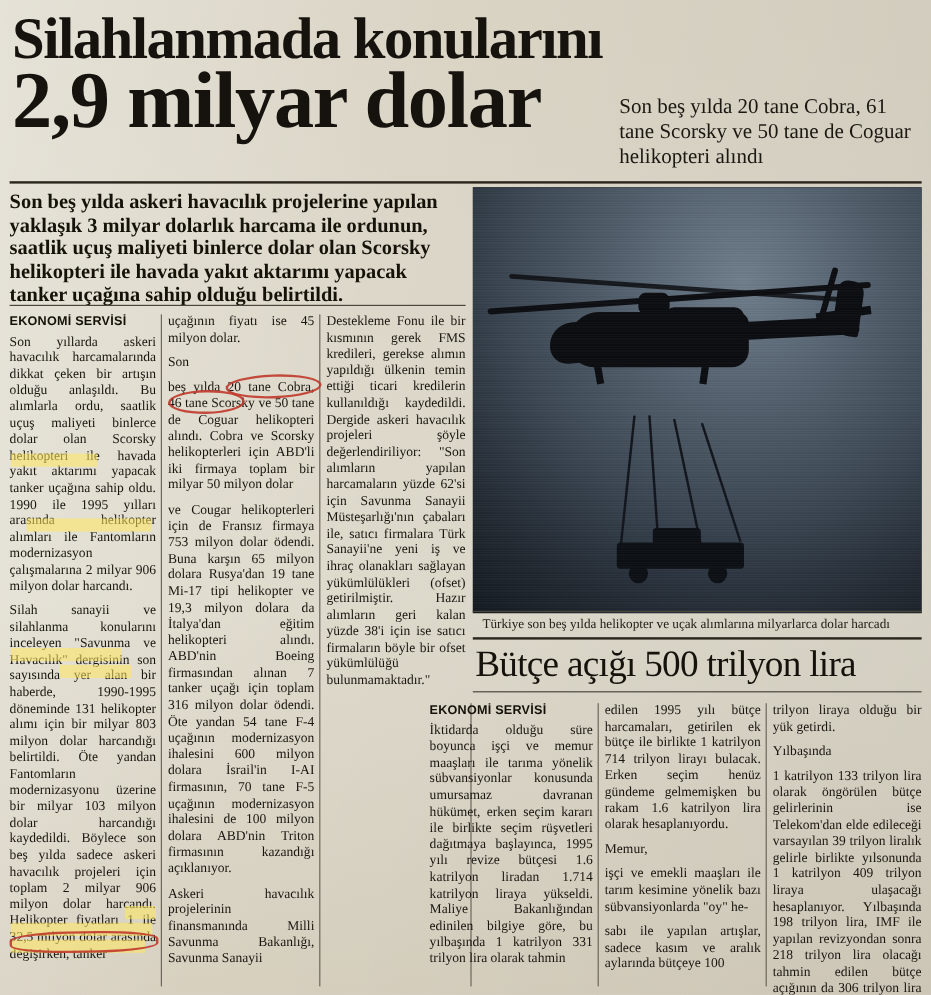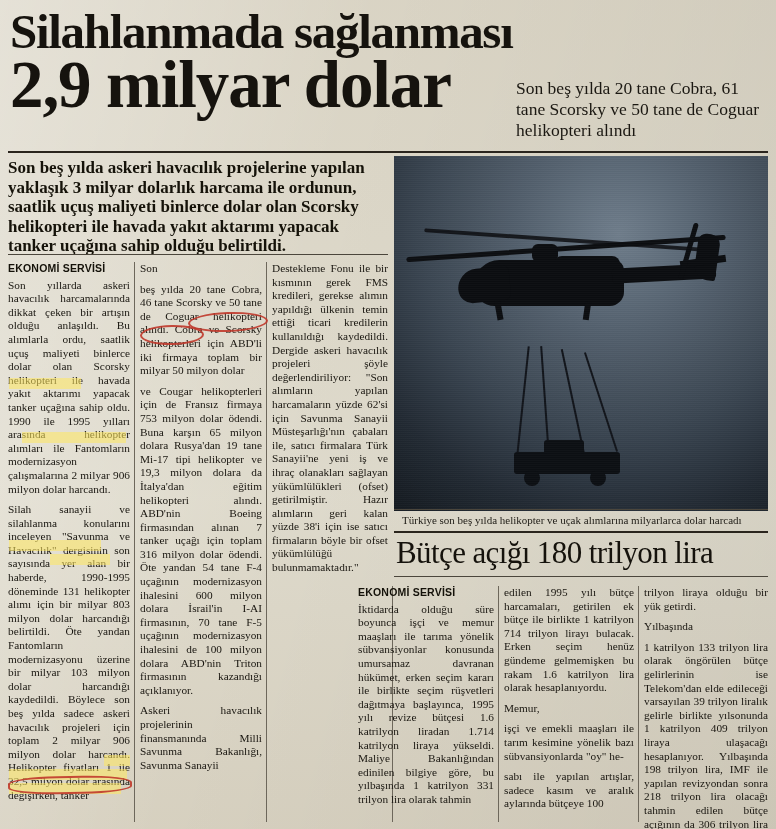--- a/index.html
+++ b/index.html
@@ -302,21 +302,21 @@
     background: #6d675b;
     width: 1px;
   }
 </style>
 </head>
 <body>
 
 <div class="page">
 
   <div class="headline-wrap">
-    <h1 class="headline l1">Silahlanmada sağlanması</h1>
+    <h1 class="headline l1">Silahlanmada konularını</h1>
     <h1 class="headline l2">2,9 milyar dolar</h1>
   </div>
   <div class="deck">Son beş yılda 20 tane Cobra, 61 tane Scorsky ve 50 tane de Coguar helikopteri alındı</div>
   <div class="rule-top"></div>
 
   <div class="standfirst">Son beş yılda askeri havacılık projelerine yapılan yaklaşık 3 milyar dolarlık harcama ile ordunun, saatlik uçuş maliyeti binlerce dolar olan Scorsky helikopteri ile havada yakıt aktarımı yapacak tanker uçağına sahip olduğu belirtildi.</div>
   <div class="rule-under-standfirst"></div>
 
   <div class="photo">
     <div class="sky"></div>
@@ -343,37 +343,38 @@
     <div class="load" style="left:120px; top:296px; width:106px; height:22px; border-radius:3px;"></div>
     <div class="load" style="left:150px; top:284px; width:40px; height:14px; border-radius:3px;"></div>
     <div class="load" style="left:130px; top:314px; width:16px; height:16px; border-radius:50%;"></div>
     <div class="load" style="left:196px; top:314px; width:16px; height:16px; border-radius:50%;"></div>
     <div class="sky-grain"></div>
   </div>
   <div class="rule-cap-top"></div>
   <div class="caption">Türkiye son beş yılda  helikopter ve uçak alımlarına milyarlarca dolar harcadı</div>
   <div class="rule-cap-bot"></div>
 
-  <div class="subhead">Bütçe açığı 180 trilyon lira</div>
+  <div class="subhead">Bütçe açığı 500 trilyon lira</div>
   <div class="rule-sub"></div>
 
   <div class="vertical-divider" style="left:134px; top:262px; height:560px;"></div>
   <div class="vertical-divider" style="left:266px; top:262px; height:560px;"></div>
   <div class="vertical-divider" style="left:392px; top:586px; height:236px;"></div>
   <div class="vertical-divider" style="left:498px; top:586px; height:236px;"></div>
   <div class="vertical-divider" style="left:638px; top:586px; height:236px;"></div>
 
   <div class="col" id="col1">
     <div class="byline">EKONOMİ SERVİSİ</div>
     <p><span>Son yıllarda askeri havacılık harcamalarında dikkat çeken bir artışın olduğu anlaşıldı. Bu alımlarla ordu, saatlik uçuş maliyeti binlerce dolar olan Scorsky helikopteri ile havada yakıt aktarımı yapacak tanker uçağına sahip oldu. 1990 ile 1995 yılları arasında helikopter alımları ile Fantomların modernizasyon çalışmalarına 2 milyar 906 milyon dolar harcandı.</span></p>
     <p>Silah sanayii ve silahlanma konularını inceleyen "Savunma ve Havacılık" dergisinin son sayısında yer alan bir haberde, 1990-1995 döneminde 131 helikopter alımı için bir milyar 803 milyon dolar harcandığı belirtildi. Öte yandan Fantomların modernizasyonu üzerine bir milyar 103 milyon dolar harcandığı kaydedildi. Böylece son beş yılda sadece askeri havacılık projeleri için toplam 2 milyar 906 milyon dolar harcandı. Helikopter fiyatları 1 ile 32,5 milyon dolar arasında değişirken, tanker</p>
 
   </div>
 
   <div class="col" id="col2">
+      <p>uçağının fiyatı ise 45 milyon dolar.</p>
       <p>Son</p>
       <p>beş yılda 20 tane Cobra, 46 tane Scorsky ve 50 tane de Coguar helikopteri alındı. Cobra ve Scorsky helikopterleri için ABD'li iki firmaya toplam bir milyar 50 milyon dolar</p>
     <p><span>ve Cougar helikopterleri için de Fransız firmaya 753 milyon dolar ödendi. Buna karşın 65 milyon dolara Rusya'dan 19 tane Mi-17 tipi helikopter ve 19,3 milyon dolara da İtalya'dan eğitim helikopteri alındı. ABD'nin Boeing firmasından alınan 7 tanker uçağı için toplam 316 milyon dolar ödendi. Öte yandan 54 tane F-4 uçağının modernizasyon ihalesini 600 milyon dolara İsrail'in I-AI firmasının, 70 tane F-5 uçağının modernizasyon ihalesini de 100 milyon dolara ABD'nin Triton firmasının kazandığı açıklanıyor.</span></p>
     <p>Askeri havacılık projelerinin finansmanında Milli Savunma Bakanlığı, Savunma Sanayii</p>
   </div>
 
   <div style="position:absolute; left:9px; top:378px; width:72px; height:11px; background:rgba(255,232,95,.55);"></div>
   <div style="position:absolute; left:22px; top:432px; width:104px; height:11px; background:rgba(255,232,95,.55);"></div>
   <div style="position:absolute; left:9px; top:540px; width:92px; height:11px; background:rgba(255,232,95,.55);"></div>
   <div style="position:absolute; left:50px; top:554px; width:60px; height:11px; background:rgba(255,232,95,.55);"></div>

